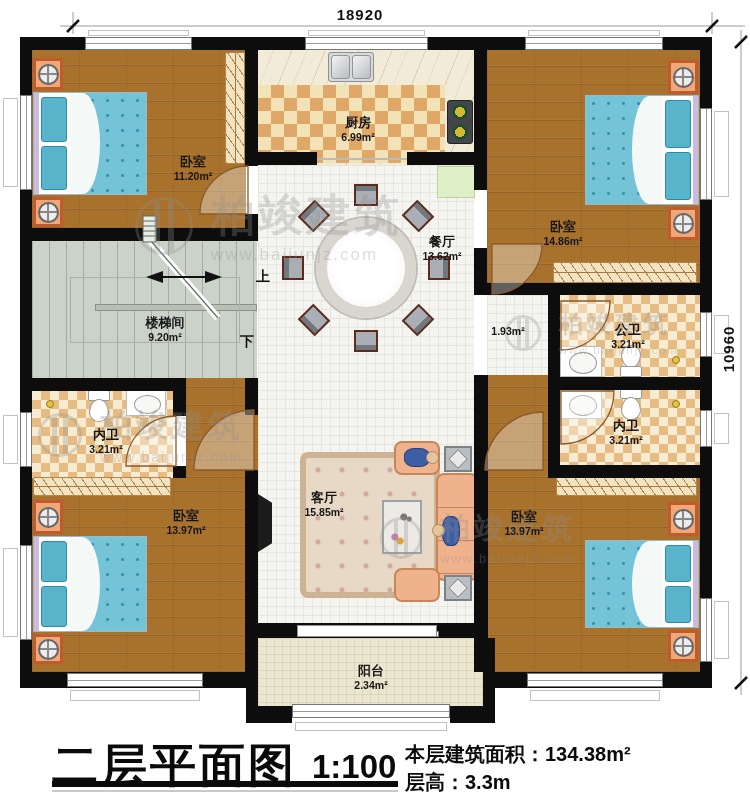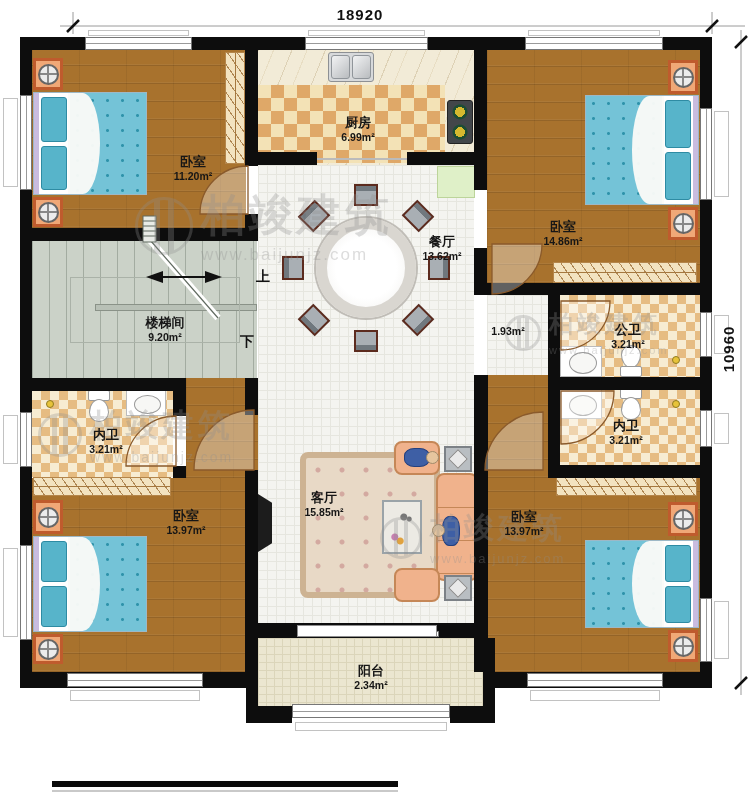--- a/index.html
+++ b/index.html
@@ -95,21 +95,21 @@
   .srect{border:1px solid #aab2a8;}
   
   .rlabel{z-index:8;transform:translate(-50%,-50%);text-align:center;color:#161616;
     font-weight:bold;line-height:1.25;white-space:nowrap;}
   .rname{font-size:13px;}
   .rarea{font-size:10.5px;}
   .dir{z-index:8;font-size:14px;font-weight:bold;color:#111;transform:translate(-50%,-50%);}
   .dim{z-index:8;font-size:15px;font-weight:bold;color:#111;transform:translate(-50%,-50%);letter-spacing:1px;}
   .dimR{transform:translate(-50%,-50%) rotate(-90deg);}
   
-  .wm{z-index:7;display:flex;align-items:center;gap:8px;color:#8f8f8f;opacity:.30;
+  .wm{z-index:7;display:flex;align-items:center;gap:18px;color:#8f8f8f;opacity:.30;
     font-weight:bold;white-space:nowrap;pointer-events:none;}
   .wmlogo{border:3px solid #8f8f8f;border-radius:50%;
     background-image:linear-gradient(90deg,transparent 0 30%,#8f8f8f 30% 42%,transparent 42% 58%,#8f8f8f 58% 70%,transparent 70%);}
   .wmbrand{letter-spacing:4px;}
   .wmurl{letter-spacing:2px;font-weight:normal;text-align:center;}
   
   .tmain{z-index:9;font-weight:900;color:#0a0a0a;letter-spacing:3px;}
   .tscale{z-index:9;font-weight:bold;color:#0a0a0a;}
   .tline{z-index:9;background:#0a0a0a;}
   .tline2{z-index:9;background:#c9c9c9;}
@@ -450,16 +450,24 @@
     <div class="rname">阳台</div>
     <div class="rarea">2.34m²</div>
   </div>
 
   <div class="abs dir" style="left:263px;top:277px">上</div>
   <div class="abs dir" style="left:247px;top:342px">下</div>
 
   <div class="abs dim" style="left:360px;top:14px">18920</div>
   <div class="abs dim dimR" style="left:728px;top:349px">10960</div>
 
+  <div class="abs tmain" style="left:52px;top:735px;font-size:46px">二层平面图</div>
+  <div class="abs tscale" style="left:312px;top:748px;font-size:33px">1:100</div>
   <div class="abs tline" style="left:52px;top:781px;width:346px;height:6px"></div>
   <div class="abs tline2" style="left:52px;top:790px;width:346px;height:2px"></div>
+  <div class="abs tinfo" style="left:405px;top:741px">
+    <span>本层建筑面积：</span><span>134.38m²</span>
+  </div>
+  <div class="abs tinfo" style="left:405px;top:769px">
+    <span>层高：</span><span>3.3m</span>
+  </div>
 
 </div>
 
 </body></html>

